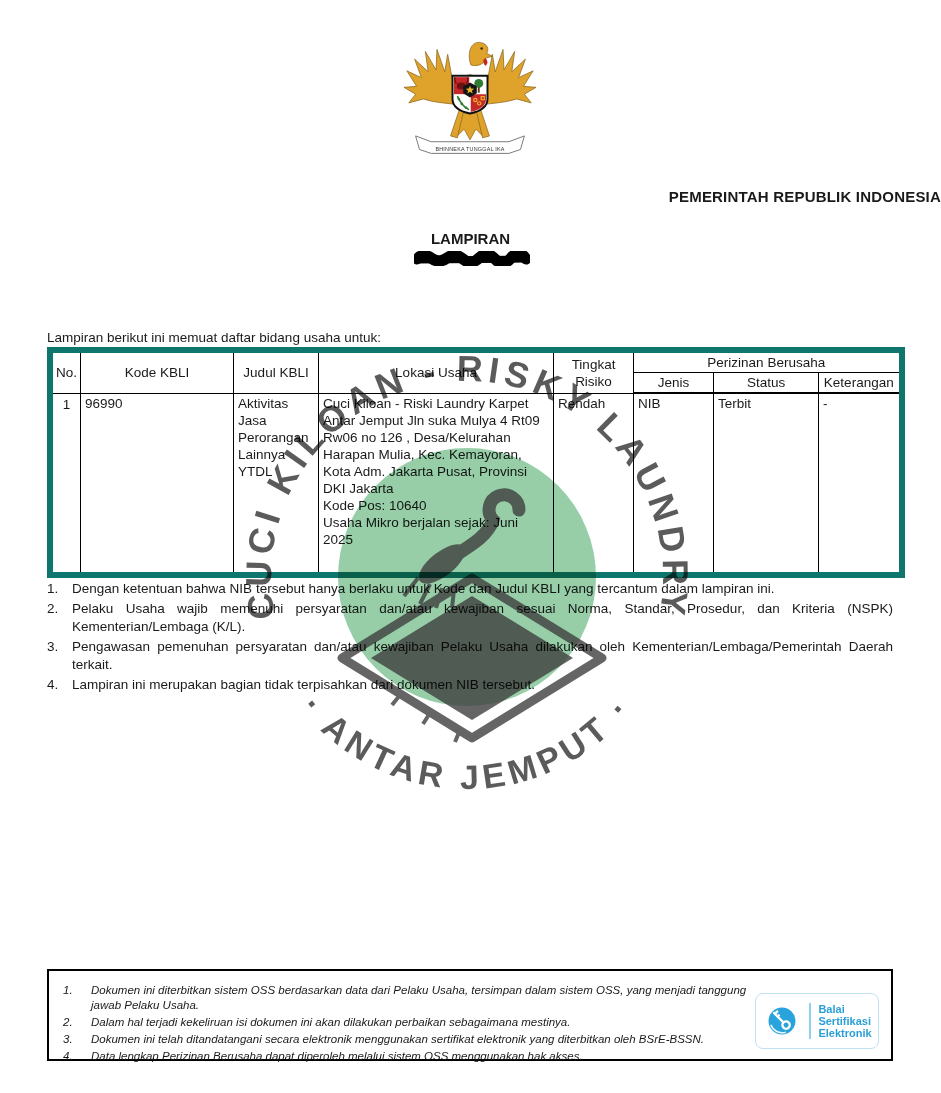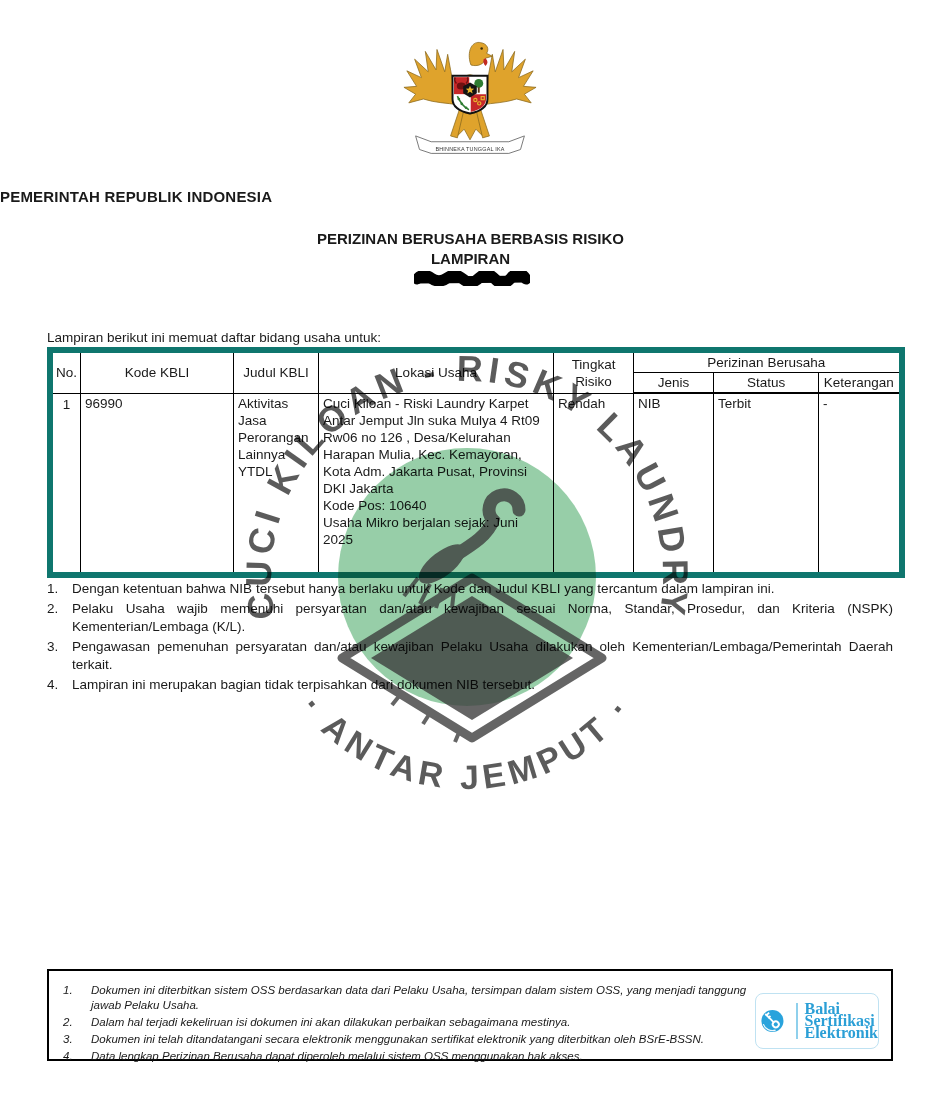--- a/index.html
+++ b/index.html
@@ -1,21 +1,21 @@
 <!DOCTYPE html>
 <html><head>
 <meta charset="utf-8">
 <style>
   html,body{margin:0;padding:0;background:#fff;}
   .page{position:relative;width:941px;height:1093px;background:#fff;overflow:hidden;
         font-family:"Liberation Sans","DejaVu Sans",sans-serif;color:#1a1a1a;}
   
   .emblem{position:absolute;left:402px;top:32px;width:136px;height:134px;}
   
-  .gov-title{position:absolute;left:0;top:188px;width:100%;text-align:left;
+  .gov-title{position:absolute;left:0;top:188px;width:100%;text-align:right;
              font-size:15px;font-weight:bold;letter-spacing:.2px;}
   .doc-title{position:absolute;left:0;top:229px;width:100%;text-align:center;
              font-size:15px;font-weight:bold;line-height:20px;}
   .redact{vertical-align:-2px;margin-left:2px;}
   
   .intro{position:absolute;left:47px;top:330px;font-size:13.5px;}
   
   table.kbli{position:absolute;left:47px;top:347px;border-collapse:collapse;table-layout:fixed;
              font-size:13.5px;line-height:17px;}
   table.kbli,.kbli th,.kbli td{border:1px solid #000;}
@@ -35,21 +35,21 @@
               border:2px solid #000;box-sizing:border-box;}
   .fnotes{position:absolute;left:14px;top:12px;width:700px;font-size:11.5px;
           font-style:italic;line-height:15px;}
   .fnote{display:flex;margin-bottom:2px;}
   .fnote .num{width:28px;flex:0 0 28px;}
   .fnote .txt{flex:1;font-style:italic;}
   .bsre{position:absolute;right:12px;top:22px;width:124px;height:56px;background:#fff;
         border:1px solid #bfe2f2;border-radius:8px;display:flex;align-items:center;
         justify-content:center;gap:7px;box-sizing:border-box;}
   .bsre .divider{width:2px;height:36px;background:#8fd0ec;}
-  .bsre .bsre-text{font-size:16px;font-weight:bold;color:#2b9fd6;line-height:12px;font-family:Liberation Serif, serif;}
+  .bsre .bsre-text{font-size:11px;font-weight:bold;color:#2b9fd6;line-height:12px;}
   
   .watermark{position:absolute;left:220px;top:340px;width:500px;height:470px;
              mix-blend-mode:multiply;pointer-events:none;}
 </style>
 </head>
 <body>
 
 <div class="page">
 
   <svg class="emblem" viewBox="0 0 140 132">
@@ -83,21 +83,20 @@
     <rect x="81.5" y="63.5" width="3.2" height="3.2" fill="none" stroke="#e7b42c" stroke-width="1.2"></rect>
     <path d="M63,53 L70,49 L77,53 L77,60 L70,64.5 L63,60 Z" fill="#141414"></path>
     <path d="M70,52.3 L71.2,55.2 L74.3,55.4 L71.9,57.4 L72.8,60.4 L70,58.6 L67.2,60.4 L68.1,57.4 L65.7,55.4 L68.8,55.2 Z" fill="#e7b42c"></path>
 
     <path d="M14,104 L30,110 L110,110 L126,104 L122,118 L110,122 L30,122 L18,118 Z" fill="#ffffff" stroke="#777" stroke-width="1"></path>
     <text x="70" y="119.5" text-anchor="middle" font-size="5.6" letter-spacing="0.2" fill="#333">BHINNEKA TUNGGAL IKA</text>
   </svg>
 
   <div class="gov-title">PEMERINTAH REPUBLIK INDONESIA</div>
   <div class="doc-title">
-    <div>PERIZINAN BERUSAHA BERBASIS RISIKO</div>
     <div>LAMPIRAN</div>
     <div><svg class="redact" width="116" height="15" viewBox="0 0 116 15">
           <path d="M3,8 Q9,1 17,7 T33,7 T49,8 T65,7 T81,8 T97,7 T112,8" stroke="#000" stroke-width="11" fill="none" stroke-linecap="round"></path>
           <path d="M4,9 L112,8" stroke="#000" stroke-width="7"></path>
         </svg></div>
   </div>
 
   <div class="intro">Lampiran berikut ini memuat daftar bidang usaha untuk:</div>
 
   <table class="kbli">

